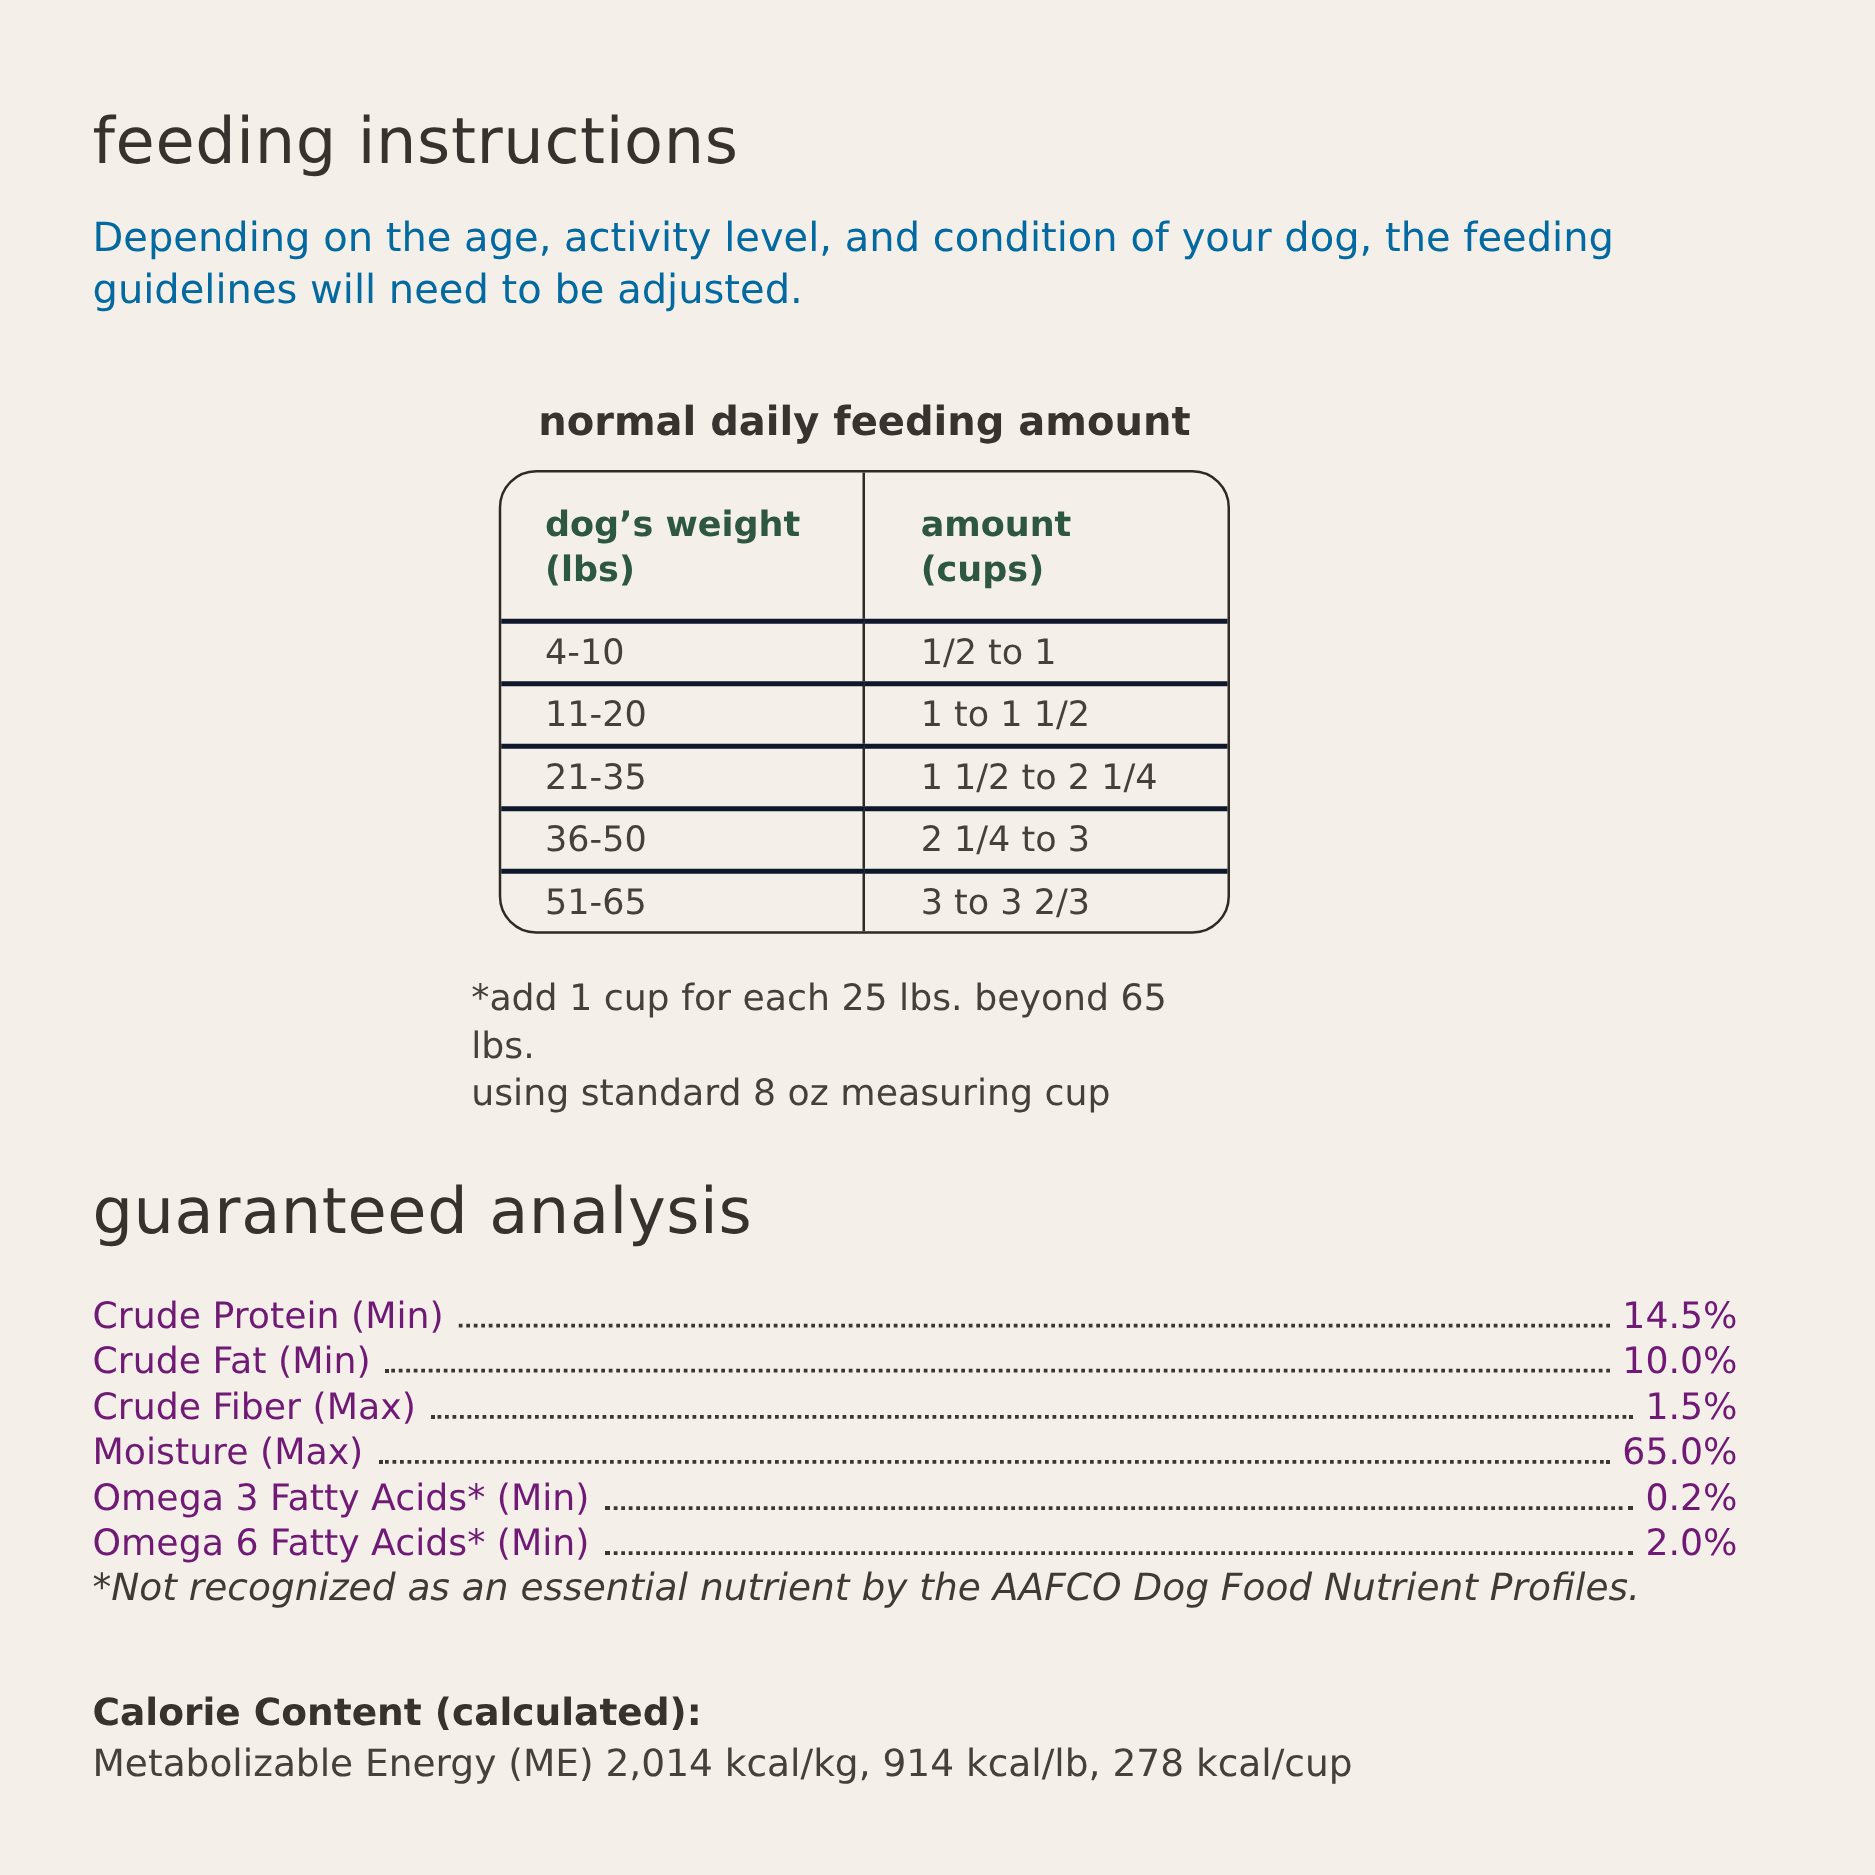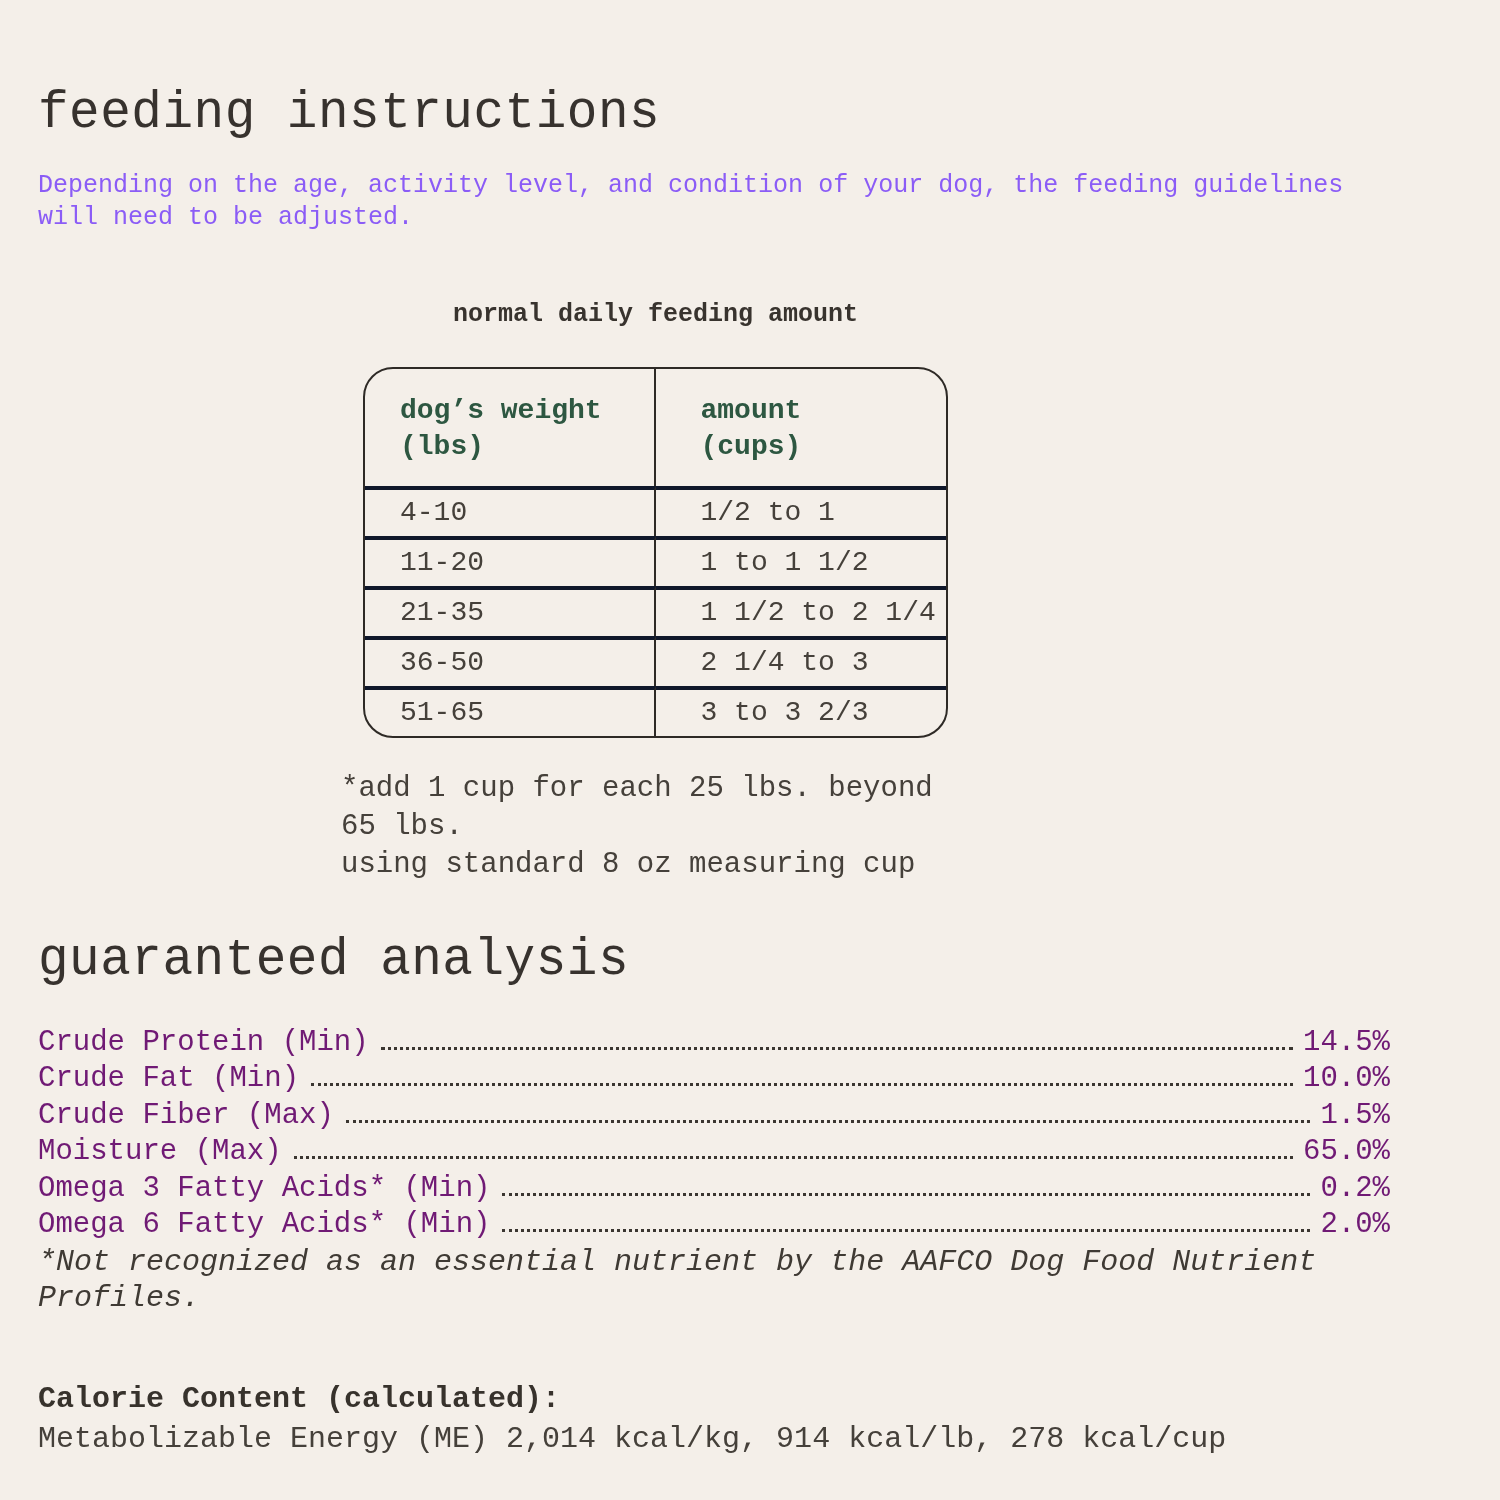--- a/index.html
+++ b/index.html
@@ -8,49 +8,48 @@
     height: 1500px;
     background: #f4efe9;
     font-family: "DejaVu Sans", "Liberation Sans", sans-serif;
     color: #44403a;
     overflow: hidden;
   }
   .page {
     box-sizing: border-box;
     width: 1500px;
     height: 1500px;
-    padding: 86px 110px 0 38px;
-    font-family: Liberation Mono, monospace;
+    padding: 86px 110px 0 74px;
   }
   .h1 {
     font-size: 51px;
     font-weight: 500;
     color: #37322e;
     letter-spacing: 0.5px;
     line-height: 1.1;
     margin: 0;
   }
   .intro {
     margin-top: 28px;
     max-width: 1330px;
-    font-size: 25px;
+    font-size: 32px;
     line-height: 1.28;
-    color: #8b5cf6;
+    color: #0369a1;
   }
   .table-block {
     width: 585px;
     margin-left: 325px;
     margin-top: 66px;
   }
   .table-caption {
     text-align: center;
-    font-size: 25px;
+    font-size: 32px;
     font-weight: 600;
     color: #38332e;
-    margin-bottom: 38px;
+    margin-bottom: 20px;
   }
   table.feed {
     width: 585px;
     border-collapse: separate;
     border-spacing: 0;
     border: 2px solid #2e2a26;
     border-radius: 30px;
     table-layout: fixed;
   }
   table.feed th, table.feed td {

